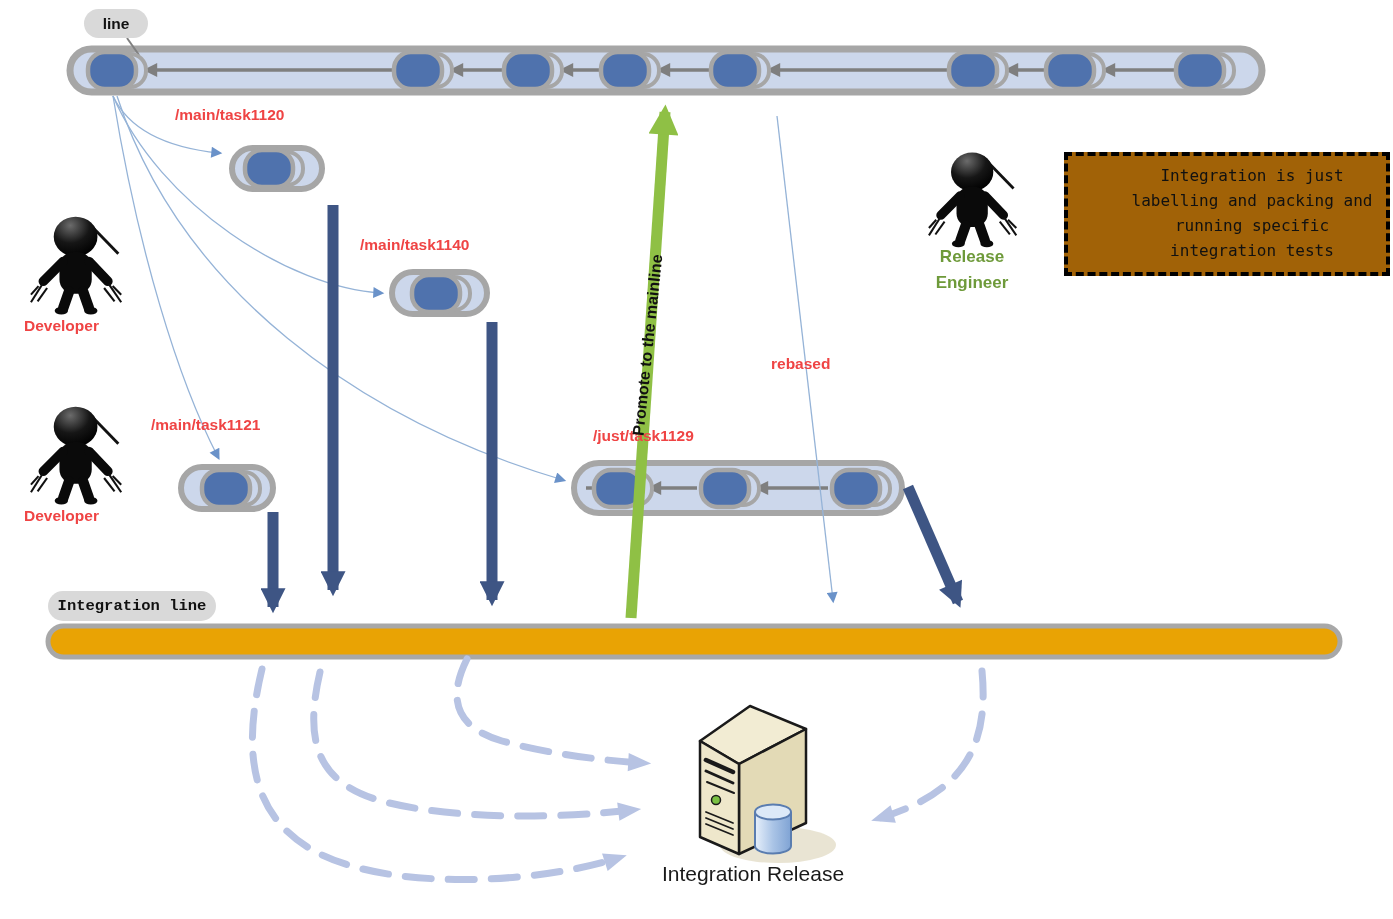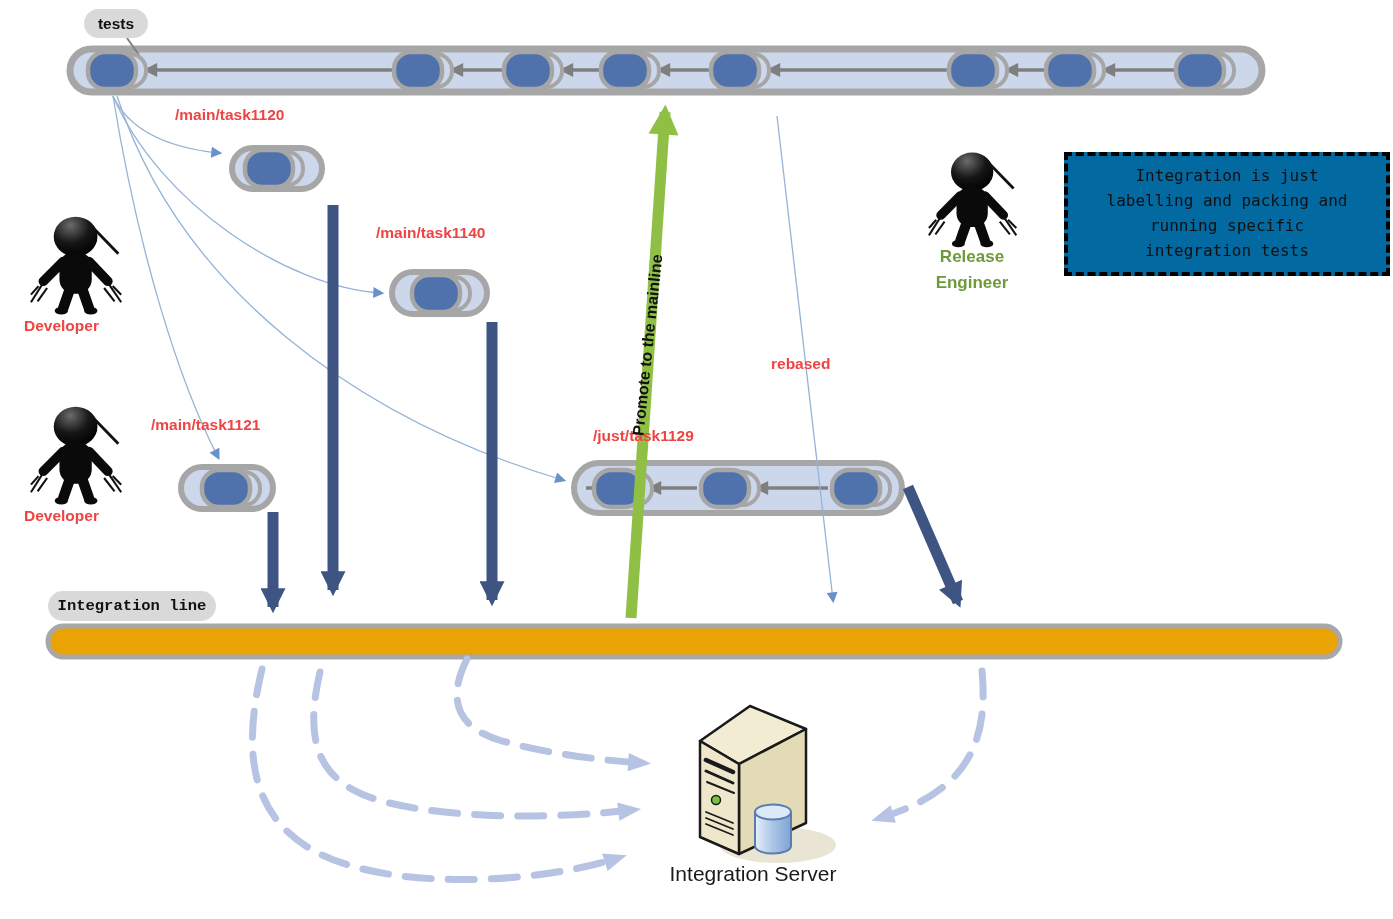--- a/index.html
+++ b/index.html
@@ -5,33 +5,33 @@
   html,body{margin:0;padding:0;background:#ffffff;}
   #stage{position:relative;width:1393px;height:919px;background:#ffffff;overflow:hidden;
          font-family:"Liberation Sans",sans-serif;}
   #gfx{position:absolute;left:0;top:0;z-index:1;}
   .lbl{position:absolute;z-index:2;font-weight:bold;font-size:15.5px;color:#ef4444;white-space:nowrap;}
   .pill{position:absolute;z-index:2;background:#d9d9d9;border-radius:15px;display:flex;
         align-items:center;justify-content:center;font-weight:bold;color:#111;}
   #main-pill{left:84px;top:9px;width:64px;height:29px;font-size:15.5px;}
   #intline-pill{left:48px;top:591px;width:168px;height:30px;font-size:15.5px;border-radius:15px;font-family:Liberation Mono, monospace;}
   #lbl-task1120{left:175px;top:106px;}
-  #lbl-task1140{left:360px;top:224px;margin-left:16px;}
+  #lbl-task1140{left:360px;top:236px;}
   #lbl-task1121{left:151px;top:416px;}
   #lbl-task1129{left:593px;top:427px;}
   #lbl-rebased{left:771px;top:355px;}
   .actor-lbl{text-align:left;}
   #lbl-dev1{left:24px;top:317px;width:100px;}
   #lbl-dev2{left:24px;top:507px;width:100px;}
   #lbl-releng{left:918px;top:244px;width:108px;color:#6e9a3a;font-size:17px;line-height:1.5;white-space:normal;text-align:center;}
   #lbl-server{left:648px;top:862px;width:210px;font-weight:normal;font-size:21px;text-align:center;color:#1a1a1a;}
   #lbl-promote{left:538px;top:336px;width:220px;font-size:16px;text-align:center;
                transform:rotate(-84deg);color:#111;}
   #note-box{position:absolute;z-index:2;left:1064px;top:152px;width:318px;height:116px;
-            background:#0369a1;border:4px dashed #000;display:flex;align-items:center;justify-content:center;}
+            background:#a16207;border:4px dashed #000;display:flex;align-items:center;justify-content:flex-end;}
   #note-text{width:268px;text-align:center;font-family:"DejaVu Sans Mono","Liberation Mono",monospace;
              font-size:16px;line-height:1.55;color:#111;white-space:normal;}
 </style>
 </head>
 <body>
 
 <div id="stage">
 
 <svg id="gfx" width="1393" height="919" viewBox="0 0 1393 919">
   <defs>
@@ -183,38 +183,38 @@
       <ellipse cx="773" cy="812" rx="18" ry="7.5" fill="#dce9f8" stroke="#5a7db0" stroke-width="2"></ellipse>
     </g>
   </g>
 
   <use href="#ninja" transform="translate(30,212) scale(0.95)"></use>
   <use href="#ninja" transform="translate(30,402) scale(0.95)"></use>
   <use href="#ninja" transform="translate(928,148) scale(0.92)"></use>
 </svg>
 
   <div class="pill" id="main-pill">
-    <span>tests</span>
+    <span>line</span>
   </div>
 
   <div class="lbl" id="lbl-task1120">/main/task1120</div>
   <div class="lbl" id="lbl-task1140">/main/task1140</div>
   <div class="lbl" id="lbl-task1121">/main/task1121</div>
   <div class="lbl" id="lbl-task1129">/just/task1129</div>
 
   <div class="lbl" id="lbl-rebased">rebased</div>
   <div class="lbl" id="lbl-promote">Promote to the mainline</div>
 
   <div class="lbl actor-lbl" id="lbl-dev1">Developer</div>
   <div class="lbl actor-lbl" id="lbl-dev2">Developer</div>
   <div class="lbl" id="lbl-releng">Release Engineer</div>
 
   <div class="pill" id="intline-pill">
     <span>Integration line</span>
   </div>
 
-  <div class="lbl" id="lbl-server">Integration Server</div>
+  <div class="lbl" id="lbl-server">Integration Release</div>
 
   <div id="note-box">
     <div id="note-text">Integration is just labelling and packing and running specific integration tests</div>
   </div>
 
 </div>
 
 </body></html>

